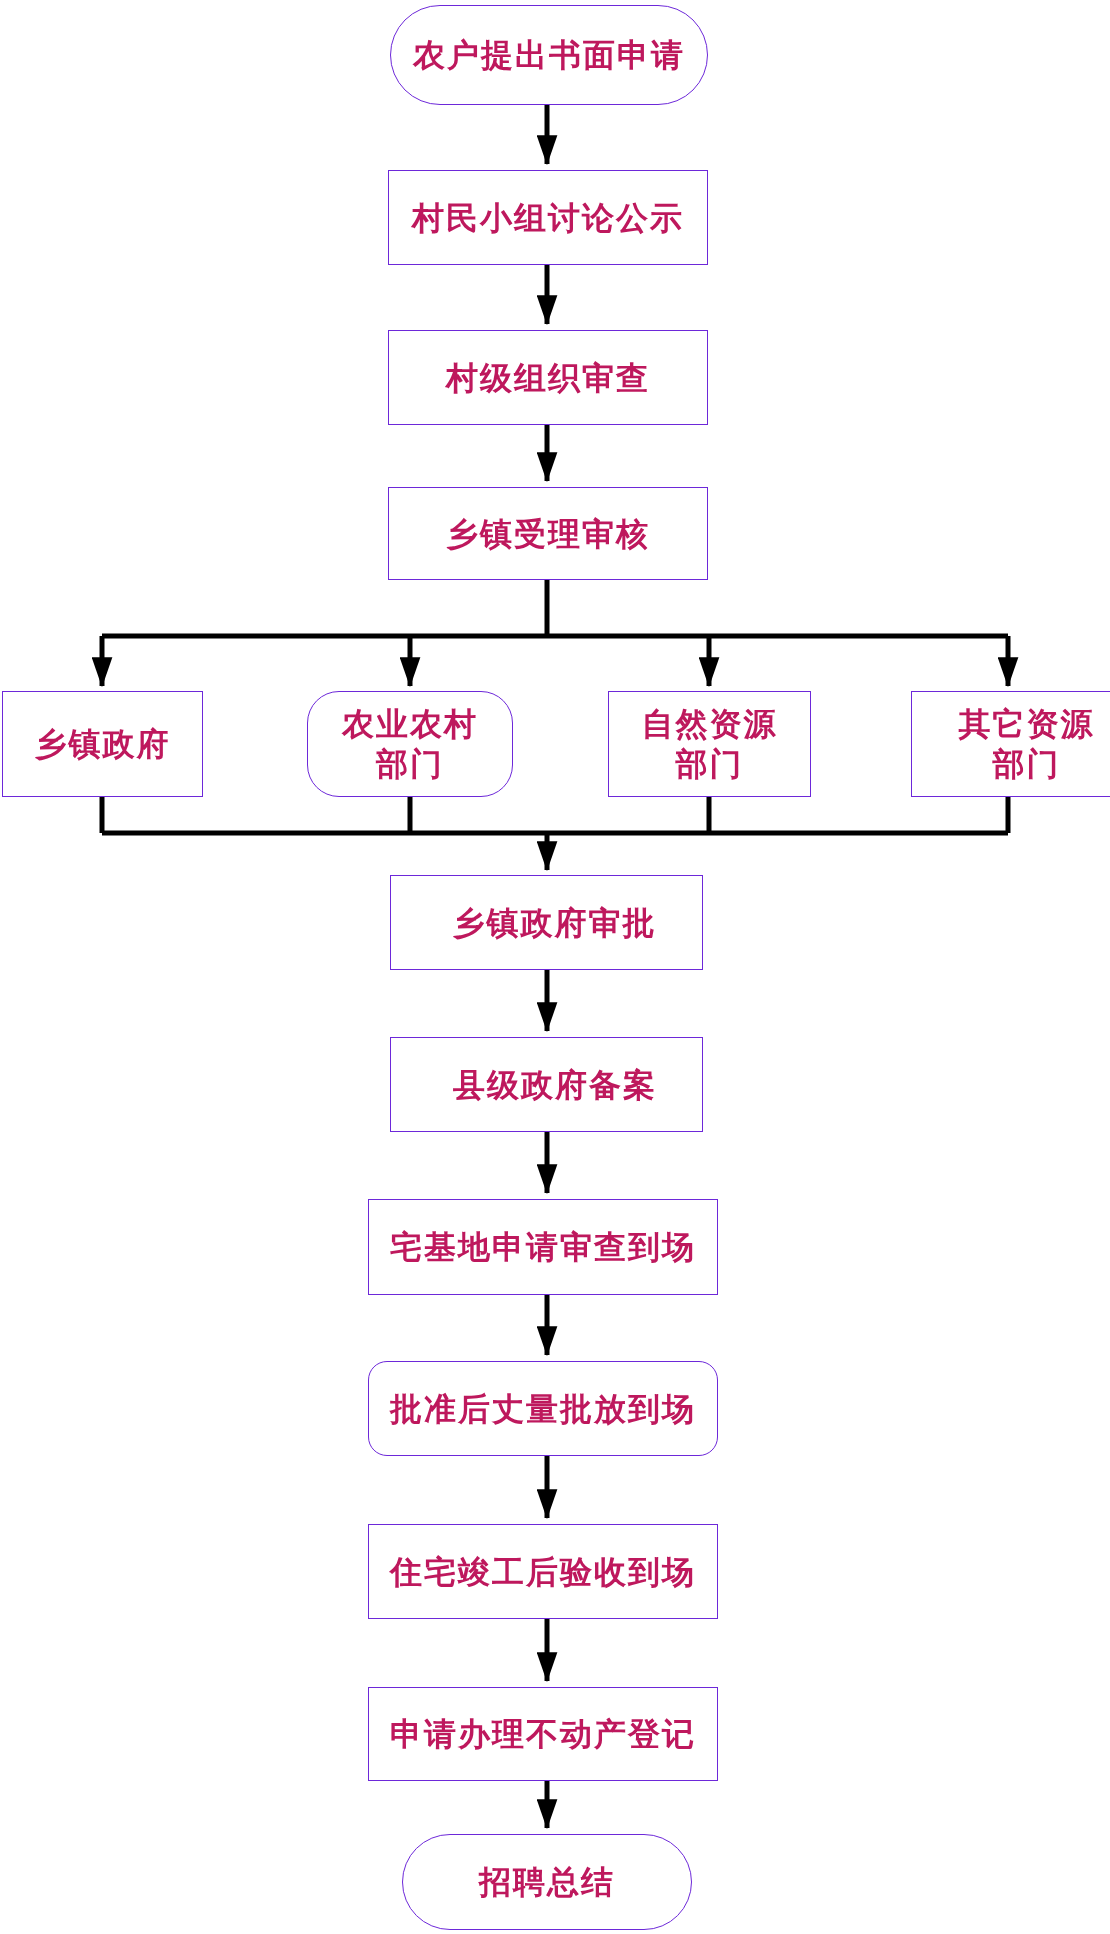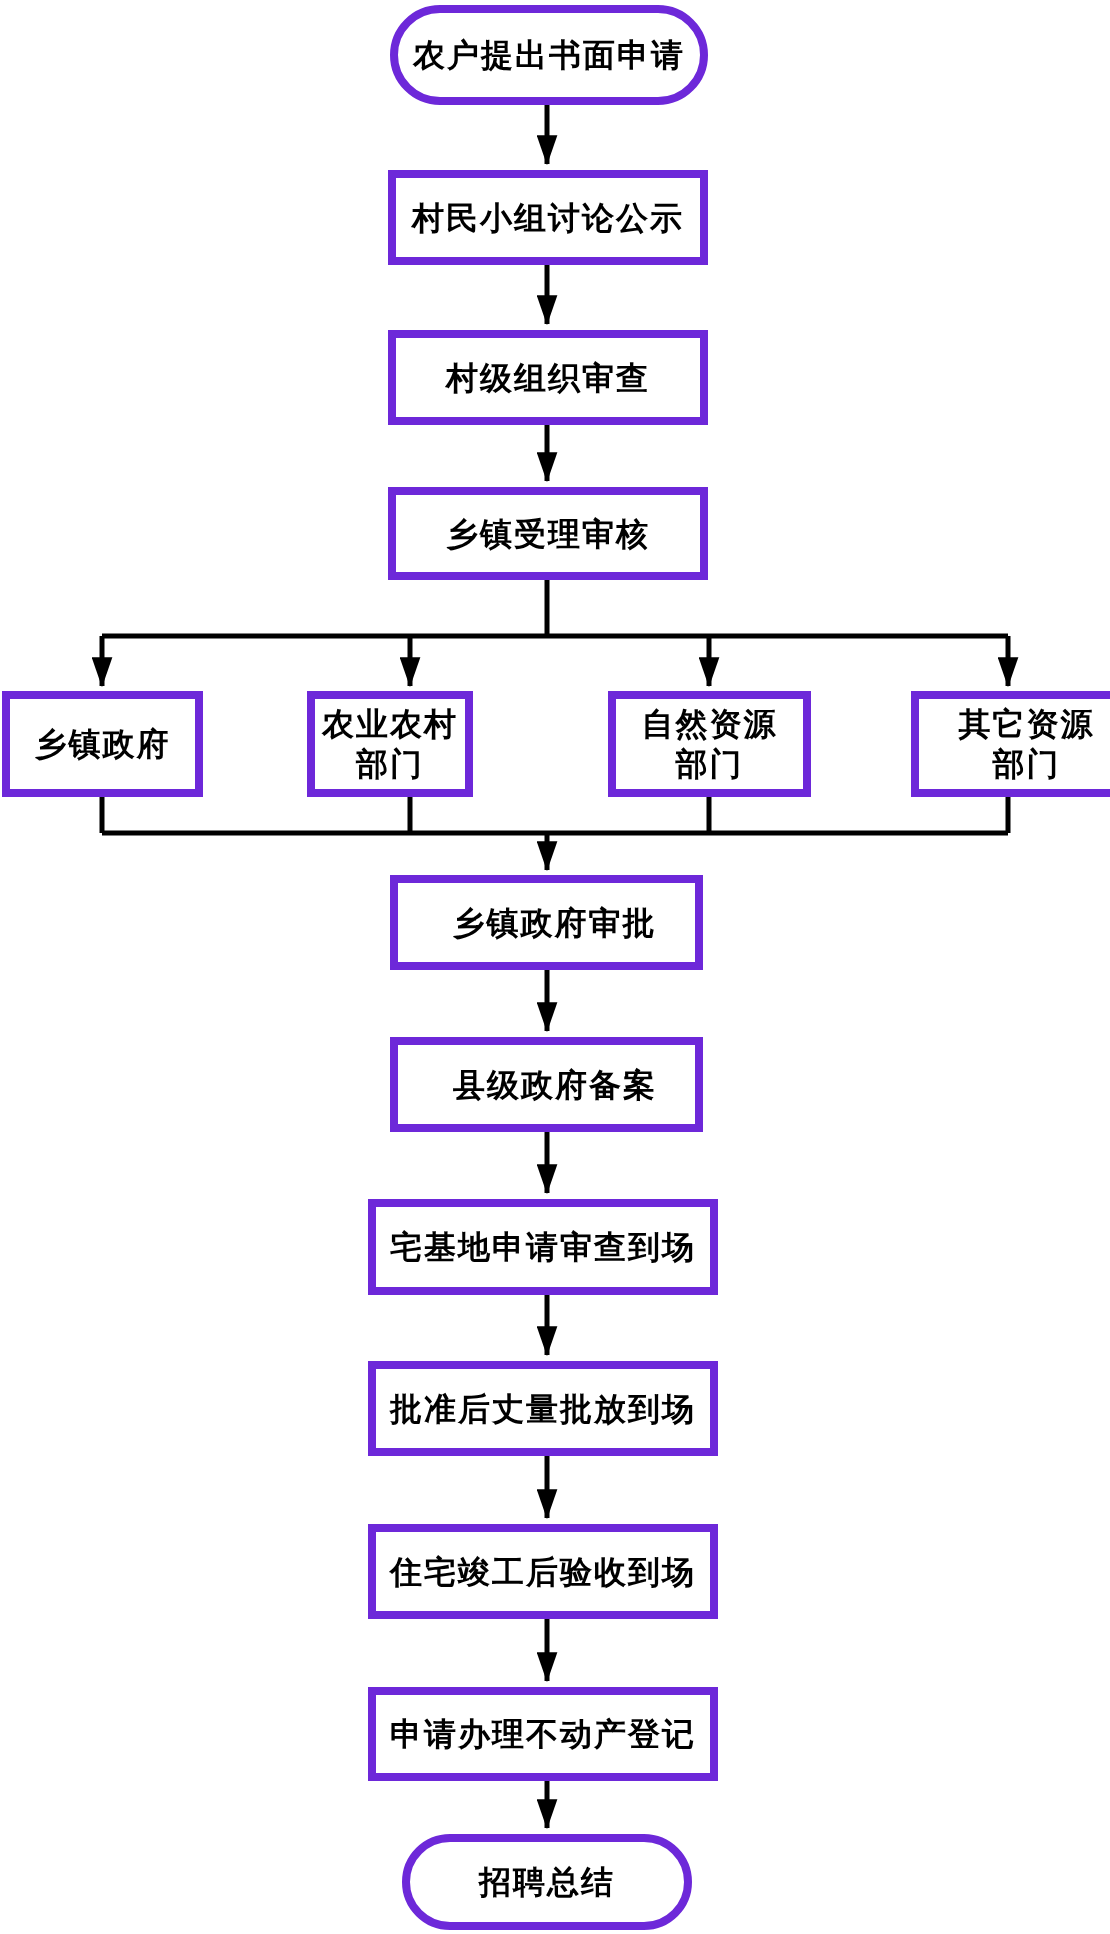--- a/index.html
+++ b/index.html
@@ -12,28 +12,28 @@
     width: 1110px;
     height: 1934px;
     background: #ffffff;
     font-family: "Liberation Sans", "DejaVu Sans", sans-serif;
     overflow: hidden;
   }
   .node {
     position: absolute;
     box-sizing: border-box;
     background: #ffffff;
-    border: 8px solid #6d28d9;
+    border: 1px solid #6d28d9;
     display: flex;
     align-items: center;
     justify-content: center;
     text-align: center;
     font-size: 32px;
     font-weight: 600;
-    color: #000000;
+    color: #be185d;
     line-height: 1.25;
     white-space: pre-line;
     letter-spacing: 2px;
   }
   .rounded {
     border-radius: 52px;
   }
   #connectors {
     position: absolute;
     left: 0;
@@ -79,36 +79,36 @@
   <div class="node rounded" style="left:390px; top:5px;    width:318px; height:100px;">农户提出书面申请</div>
 
   <div class="node" style="left:388px; top:170px;  width:320px; height:95px;">村民小组讨论公示</div>
 
   <div class="node" style="left:388px; top:330px;  width:320px; height:95px;">村级组织审查</div>
 
   <div class="node" style="left:388px; top:487px;  width:320px; height:93px;">乡镇受理审核</div>
 
   <div class="node" style="left:2px;   top:691px;  width:201px; height:106px;">乡镇政府</div>
 
-  <div class="node" style="left:307px; top:691px;  width:166px; height:106px;">农业农村
+  <div class="node" style="left:307px; top:691px;  width:206px; height:106px;border-radius:32px;">农业农村
 部门</div>
 
   <div class="node" style="left:608px; top:691px;  width:203px; height:106px;">自然资源
 部门</div>
 
   <div class="node" style="left:911px; top:691px;  width:231px; height:106px;">其它资源
 部门</div>
 
   <div class="node" style="left:390px; top:875px;  width:313px; height:95px;padding-left:16px;">乡镇政府审批</div>
 
   <div class="node" style="left:390px; top:1037px; width:313px; height:95px;padding-left:17px;">县级政府备案</div>
 
   <div class="node" style="left:368px; top:1199px; width:350px; height:96px;">宅基地申请审查到场</div>
 
-  <div class="node" style="left:368px; top:1361px; width:350px; height:95px;">批准后丈量批放到场</div>
+  <div class="node" style="left:368px; top:1361px; width:350px; height:95px;border-radius:19px;">批准后丈量批放到场</div>
 
   <div class="node" style="left:368px; top:1524px; width:350px; height:95px;">住宅竣工后验收到场</div>
 
   <div class="node" style="left:368px; top:1687px; width:350px; height:94px;">申请办理不动产登记</div>
 
   <div class="node rounded" style="left:402px; top:1834px; width:290px; height:96px;">招聘总结</div>
 
 </div>
 
 </body></html>

